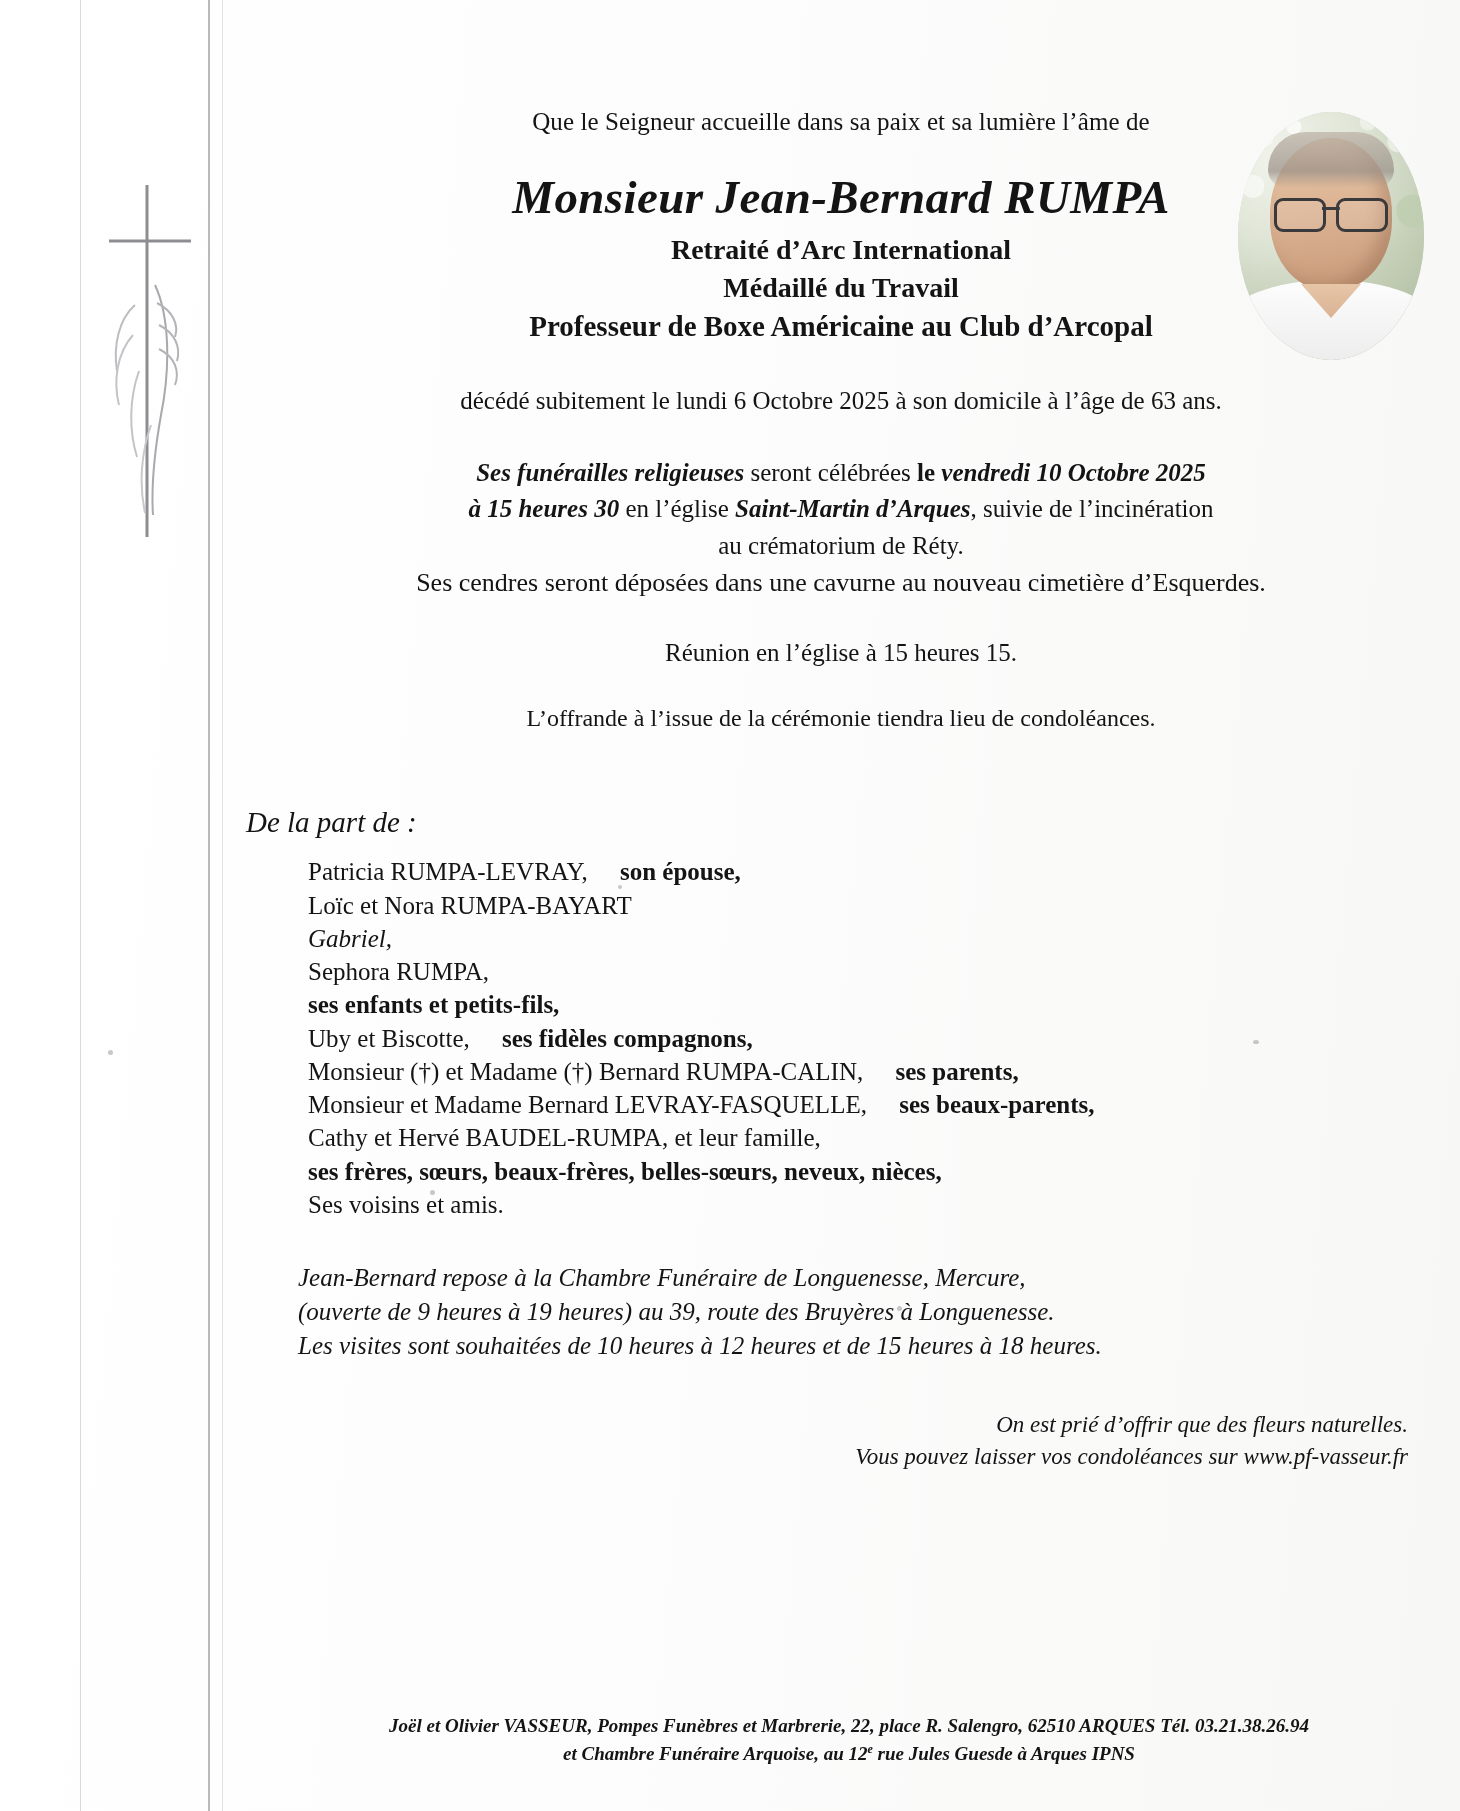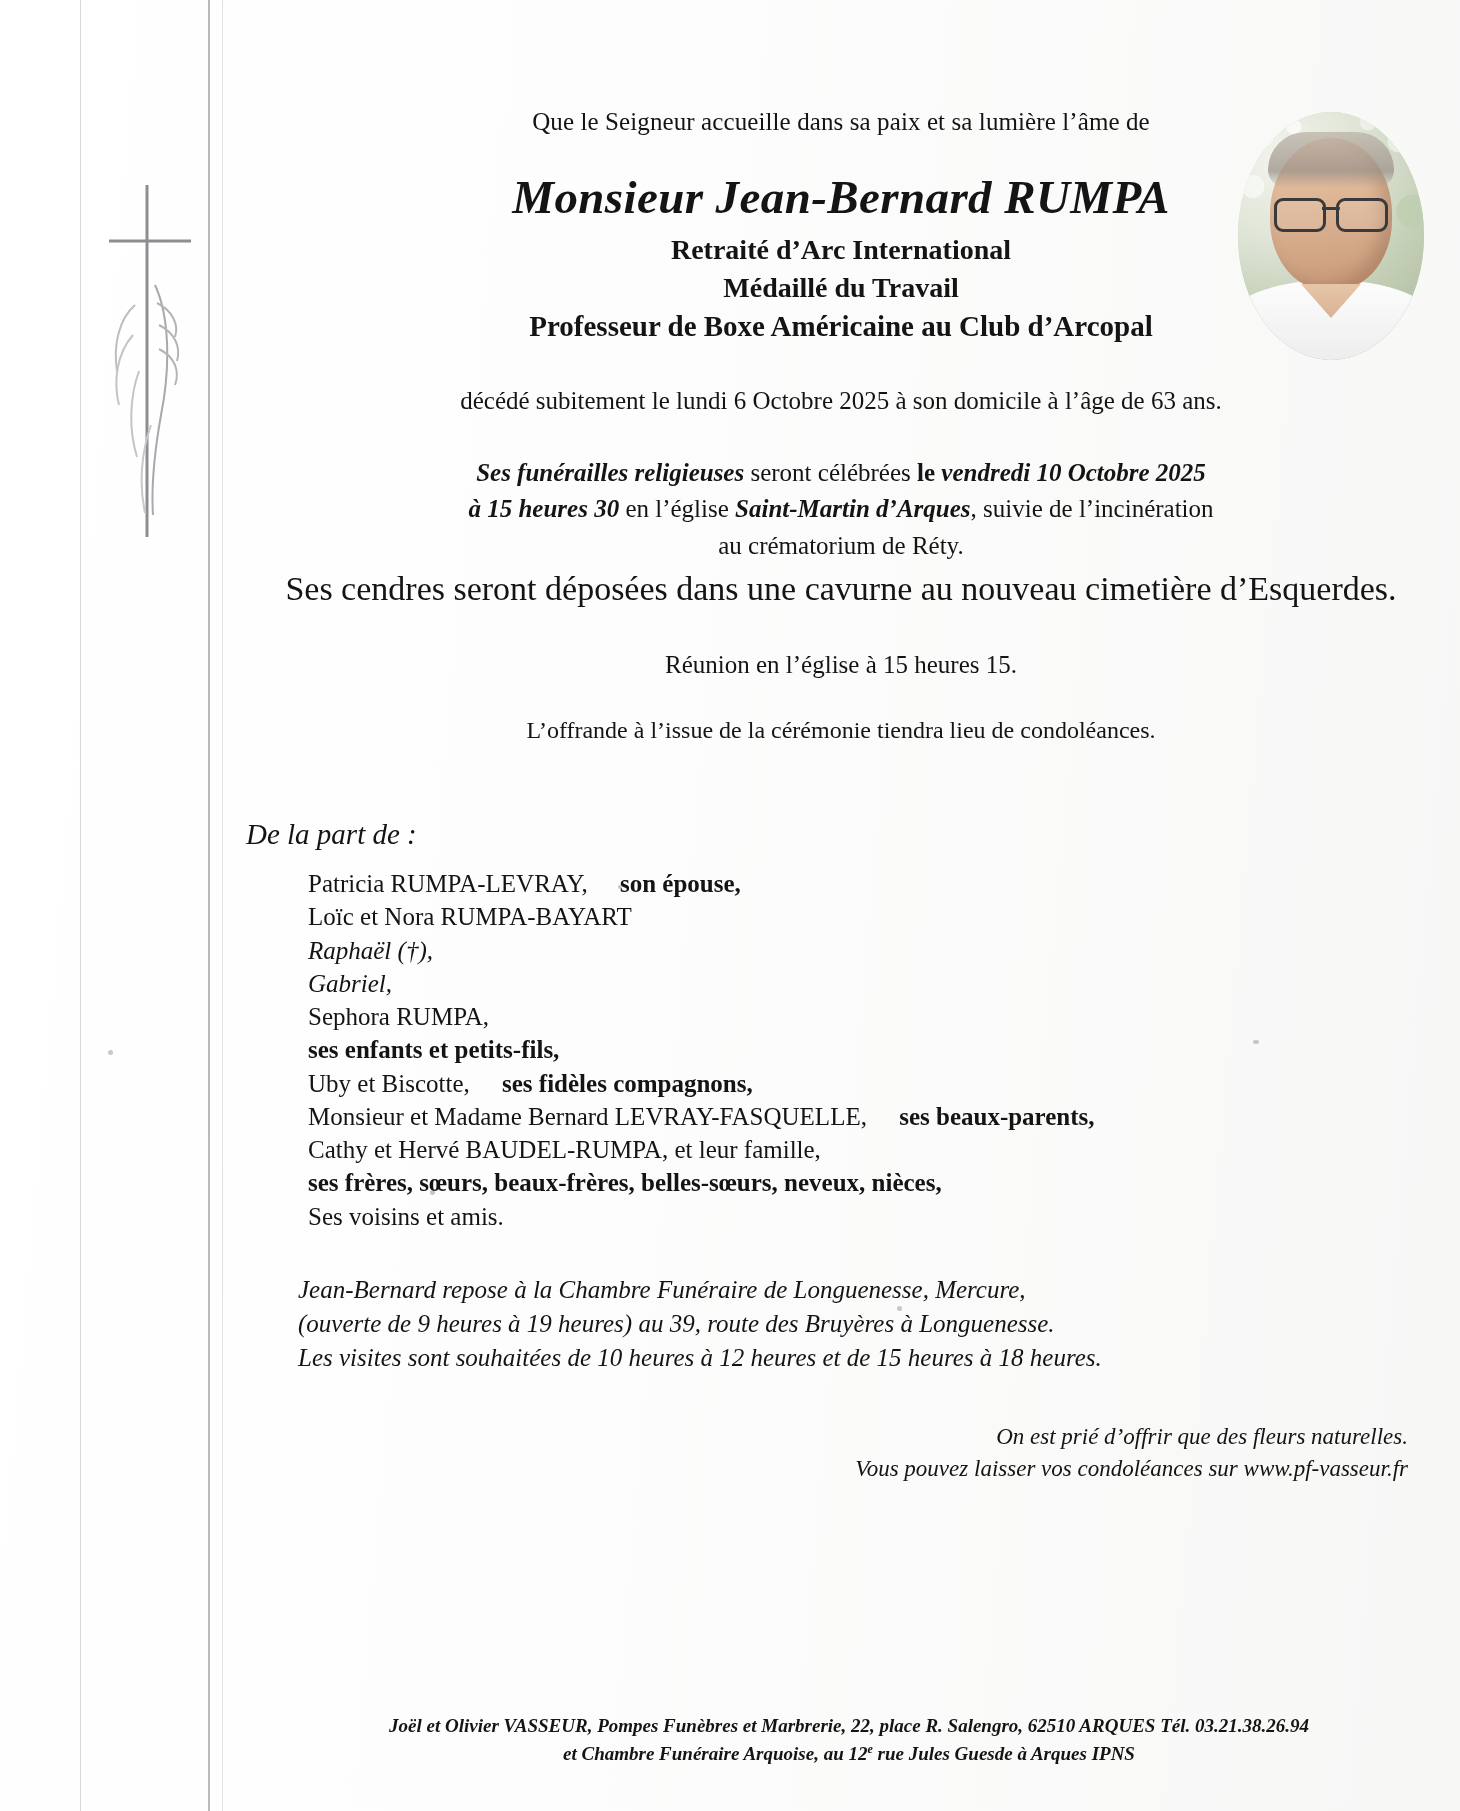--- a/index.html
+++ b/index.html
@@ -176,21 +176,21 @@
     font-size: 25px;
   }
   .funeral {
     margin-top: 40px;
     font-size: 25px;
     line-height: 1.45;
   }
   .funeral b { font-weight: 700; }
   .funeral i { font-style: italic; font-weight: 700; }
   .ashes {
-    font-size: 34px;
+    font-size: 26px;
   }
   .reunion {
     margin-top: 38px;
     font-size: 25px;
   }
   .offrande {
     margin-top: 38px;
     font-size: 24px;
   }
 
@@ -321,33 +321,33 @@
     <div class="from-label">De la part de :</div>
 
     <div class="family">
       <div>
         <span>Patricia RUMPA-LEVRAY, </span><span class="gap"></span><span class="it">son épouse,</span>
       </div>
       <div>
         <span>Loïc et Nora RUMPA-BAYART</span>
       </div>
       <div>
-        <span class="it-plain">Raphaël (†),</span>
-      </div>
-      <div>
         <span class="it-plain">Gabriel,</span>
       </div>
       <div>
         <span>Sephora RUMPA,</span>
       </div>
       <div>
         <span class="it">ses enfants et petits-fils,</span>
       </div>
       <div>
         <span>Uby et Biscotte, </span><span class="gap"></span><span class="it">ses fidèles compagnons,</span>
+      </div>
+      <div>
+        <span>Monsieur (†) et Madame (†) Bernard RUMPA-CALIN, </span><span class="gap"></span><span class="it">ses parents,</span>
       </div>
       <div>
         <span>Monsieur et Madame Bernard LEVRAY-FASQUELLE, </span><span class="gap"></span><span class="it">ses beaux-parents,</span>
       </div>
       <div>
         <span>Cathy et Hervé BAUDEL-RUMPA, et leur famille,</span>
       </div>
       <div>
         <span class="it">ses frères, sœurs, beaux-frères, belles-sœurs, neveux, nièces,</span>
       </div>

